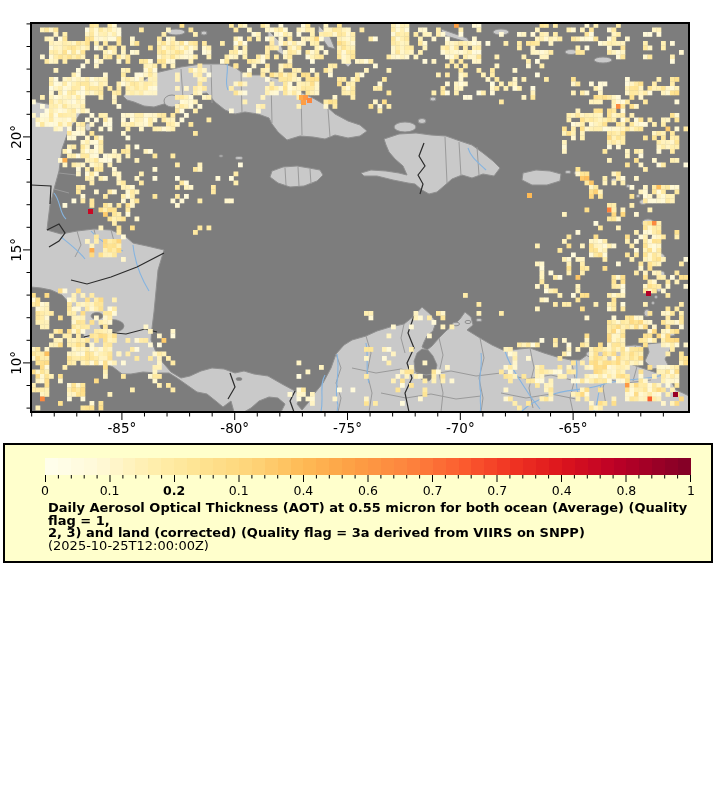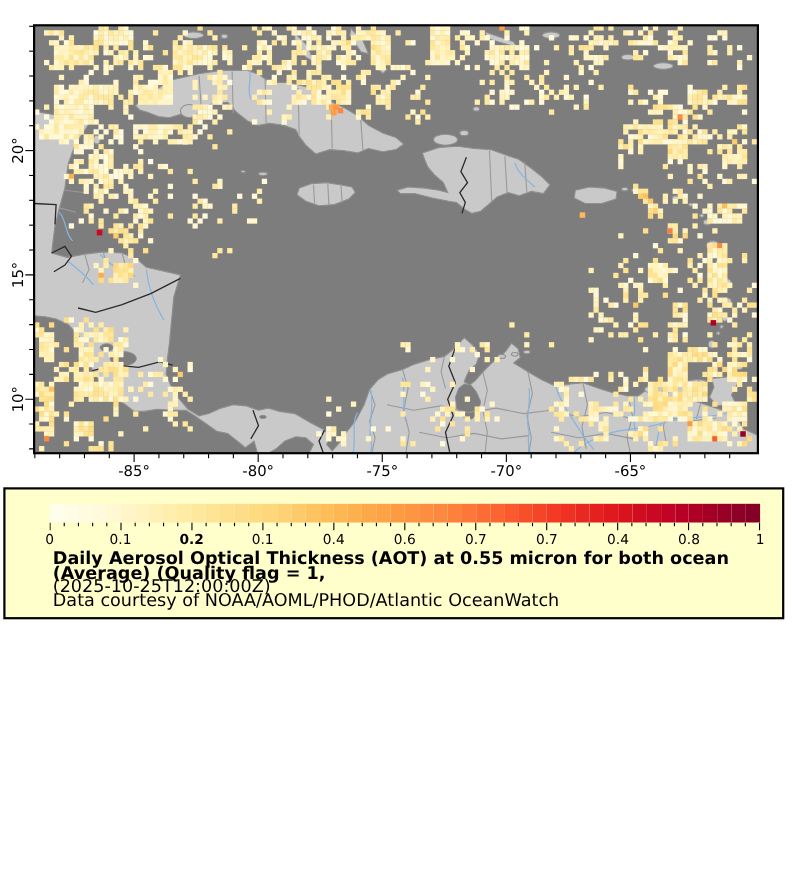--- a/index.html
+++ b/index.html
@@ -6,21 +6,21 @@
   .page{position:relative;width:720px;height:800px;background:#ffffff;overflow:hidden;
         font-family:"DejaVu Sans","Liberation Sans",sans-serif;}
   .map-wrap{position:absolute;left:0;top:0;width:720px;height:443px;}
   .legend{position:absolute;left:3px;top:443px;width:710px;height:120px;background:#ffffcc;
           border:2px solid #000;box-sizing:border-box;}
   .cbar{position:absolute;left:40px;top:13px;width:646px;height:17px;display:flex;}
   .cbar > div{flex:1 1 auto;height:100%;}
   .cbar-ticks{position:absolute;left:40px;top:30px;}
   .cbar-labels{position:absolute;left:40px;top:38px;width:646px;height:14px;}
   .cbar-labels span{position:absolute;transform:translateX(-50%);font-size:12.5px;color:#000;}
-  .captions{position:absolute;left:43px;top:57px;width:655px;line-height:12.7px;font-size:16px;color:#000;}
+  .captions{position:absolute;left:43px;top:57px;width:655px;line-height:12.7px;font-size:13px;color:#000;}
   .captions .b{font-weight:bold;}
   text{fill:#000;}
 </style>
 </head>
 <body>
 
 <div class="page">
 
   <div class="map-wrap">
     <svg id="map-svg" width="720" height="443">
@@ -2592,18 +2592,18 @@
         <span style="left: 40%;">0.4</span>
         <span style="left: 50%;">0.6</span>
         <span style="left: 60%;">0.7</span>
         <span style="left: 70%;">0.7</span>
         <span style="left: 80%;">0.4</span>
         <span style="left: 90%;">0.8</span>
         <span style="left: 100%;">1</span>
       </div>
     <div class="captions">
       <div class="b">Daily Aerosol Optical Thickness (AOT) at 0.55 micron for both ocean (Average) (Quality flag = 1,</div>
+      <div class="b">2, 3) and land (corrected) (Quality flag = 3a derived from VIIRS on SNPP)</div>
       <div>(2025-10-25T12:00:00Z)</div>
-      <div>Data courtesy of NOAA/AOML/PHOD/Atlantic OceanWatch</div>
     </div>
   </div>
 
 </div>
 
 </body></html>

